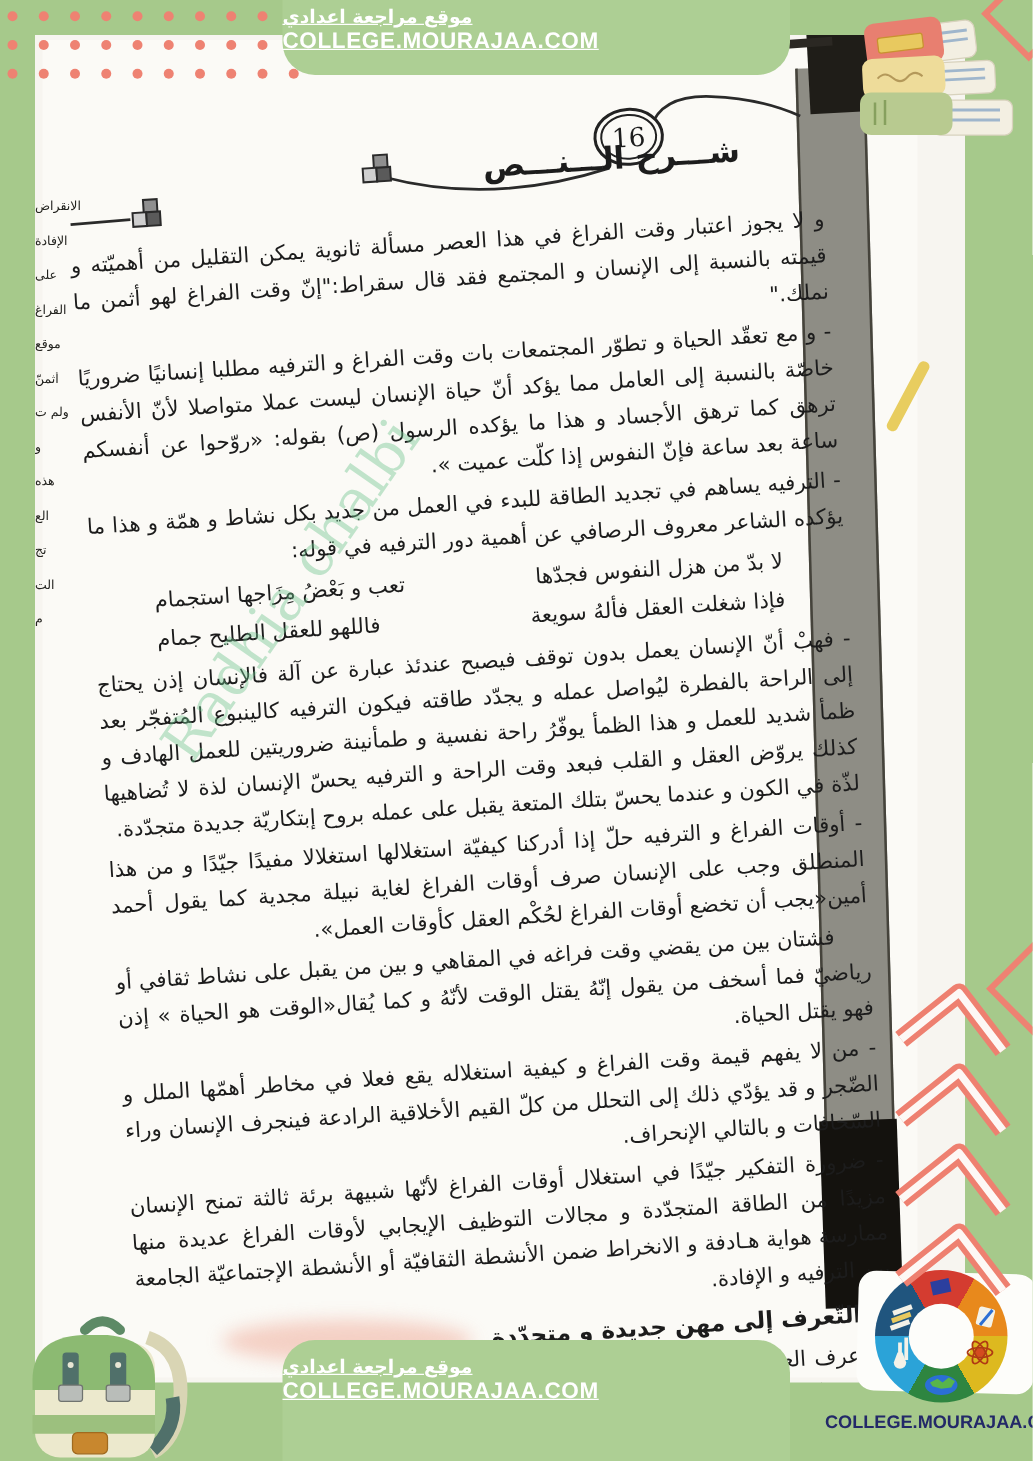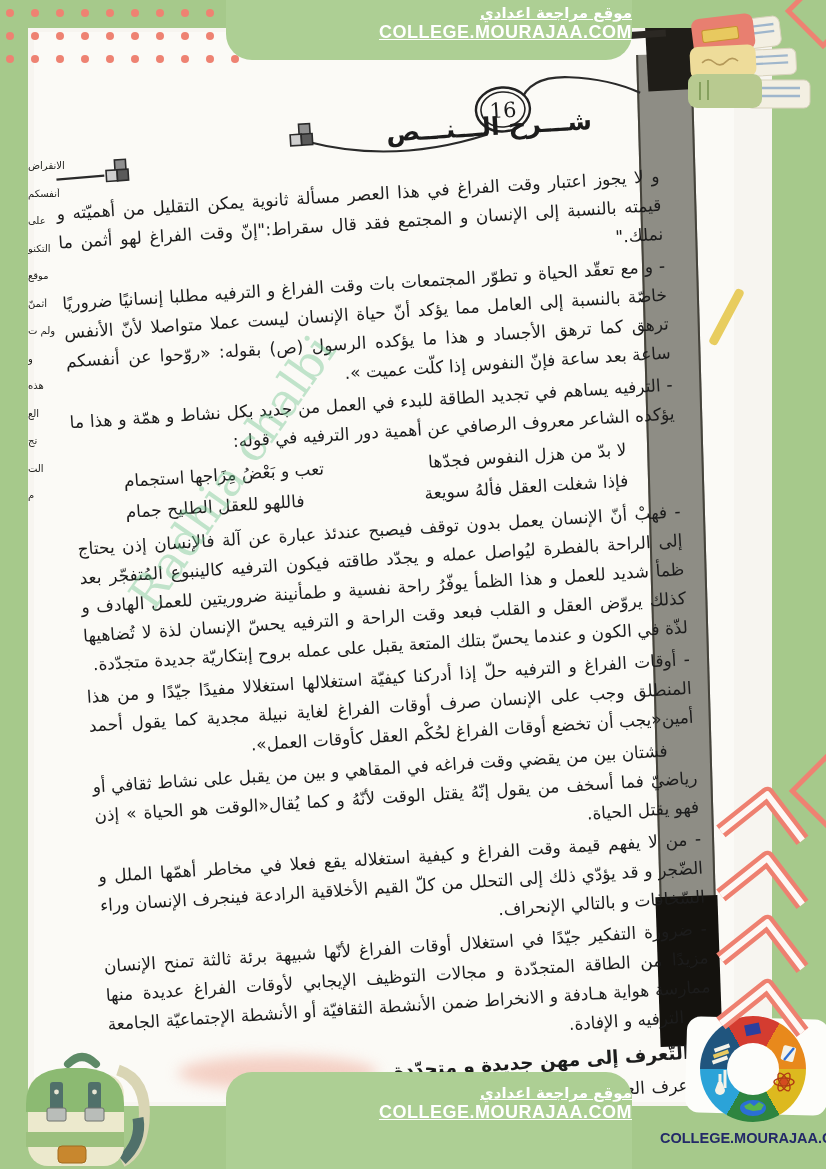--- a/index.html
+++ b/index.html
@@ -42,21 +42,21 @@
   .pink-smudge{
     position:absolute;left:150px;top:1028px;width:200px;height:34px;
     background:#f2c2b4;border-radius:50%;filter:blur(7px);opacity:.75;
   }
   
   .dots-grid{position:absolute;left:0;top:0;width:270px;height:90px;z-index:60;}
   .dot{position:absolute;width:8px;height:8px;border-radius:50%;background:#ee8272;}
   
   .banner-tab{
     position:absolute;left:226px;width:406px;z-index:70;
-    background:#adcf94;color:#fff;text-align:right;
+    background:#adcf94;color:#fff;text-align:left;
   }
   .banner-top{top:0;height:60px;border-radius:0 0 26px 26px;padding-top:4px;box-sizing:border-box;}
   .banner-bottom{top:1072px;height:97px;border-radius:26px 26px 0 0;padding-top:12px;box-sizing:border-box;}
   .banner-ar{font-size:15px;font-weight:bold;text-decoration:underline;direction:rtl;}
   .banner-url{font-size:18px;font-weight:bold;text-decoration:underline;letter-spacing:.5px;font-family:"Liberation Sans",sans-serif;}
   .bottom-band{position:absolute;left:0;top:1106px;width:826px;height:63px;background:#a6c98b;z-index:40;}
   
   .doc-rotor{
     position:absolute;left:20px;top:30px;width:604px;height:1030px;
     transform:rotate(-3.6deg);transform-origin:top right;
@@ -124,23 +124,23 @@
 
   <div class="binding-strip"></div>
   <div class="wedge-top"></div>
   <div class="edge-line-top"></div>
   <div class="wedge-bottom"></div>
   <div class="pencil"></div>
   <div class="pink-smudge"></div>
 
   <div class="margin-frags">
       <div class="frag">الانقراض</div>
-      <div class="frag">أنفسكم</div>
+      <div class="frag">الإفادة</div>
       <div class="frag">على</div>
-      <div class="frag">التكنو</div>
+      <div class="frag">الفراغ</div>
       <div class="frag">موقع</div>
       <div class="frag">أثمنّ</div>
       <div class="frag">ولم ت</div>
       <div class="frag">و</div>
       <div class="frag">هذه</div>
       <div class="frag">الع</div>
       <div class="frag">تج</div>
       <div class="frag">الت</div>
       <div class="frag">م</div>
     </div>

